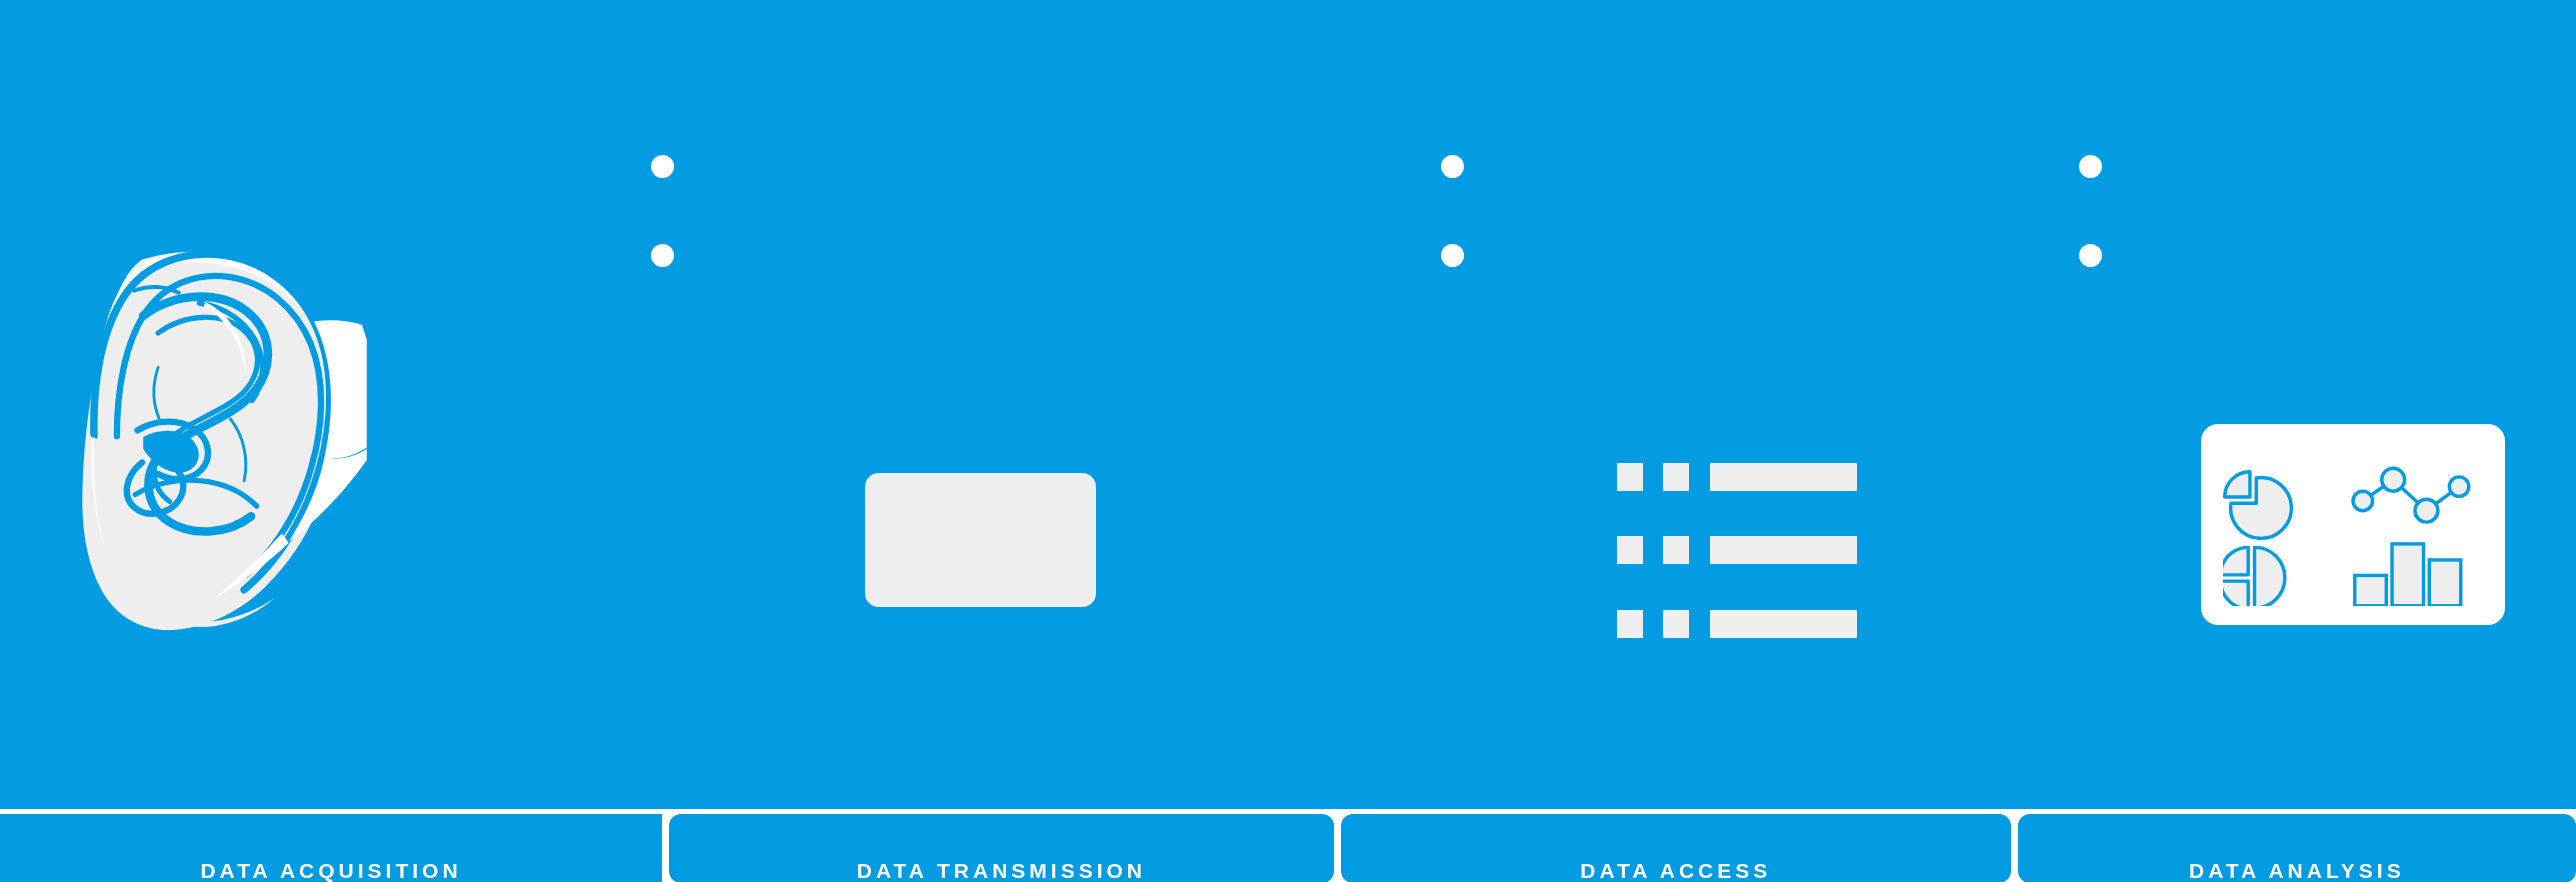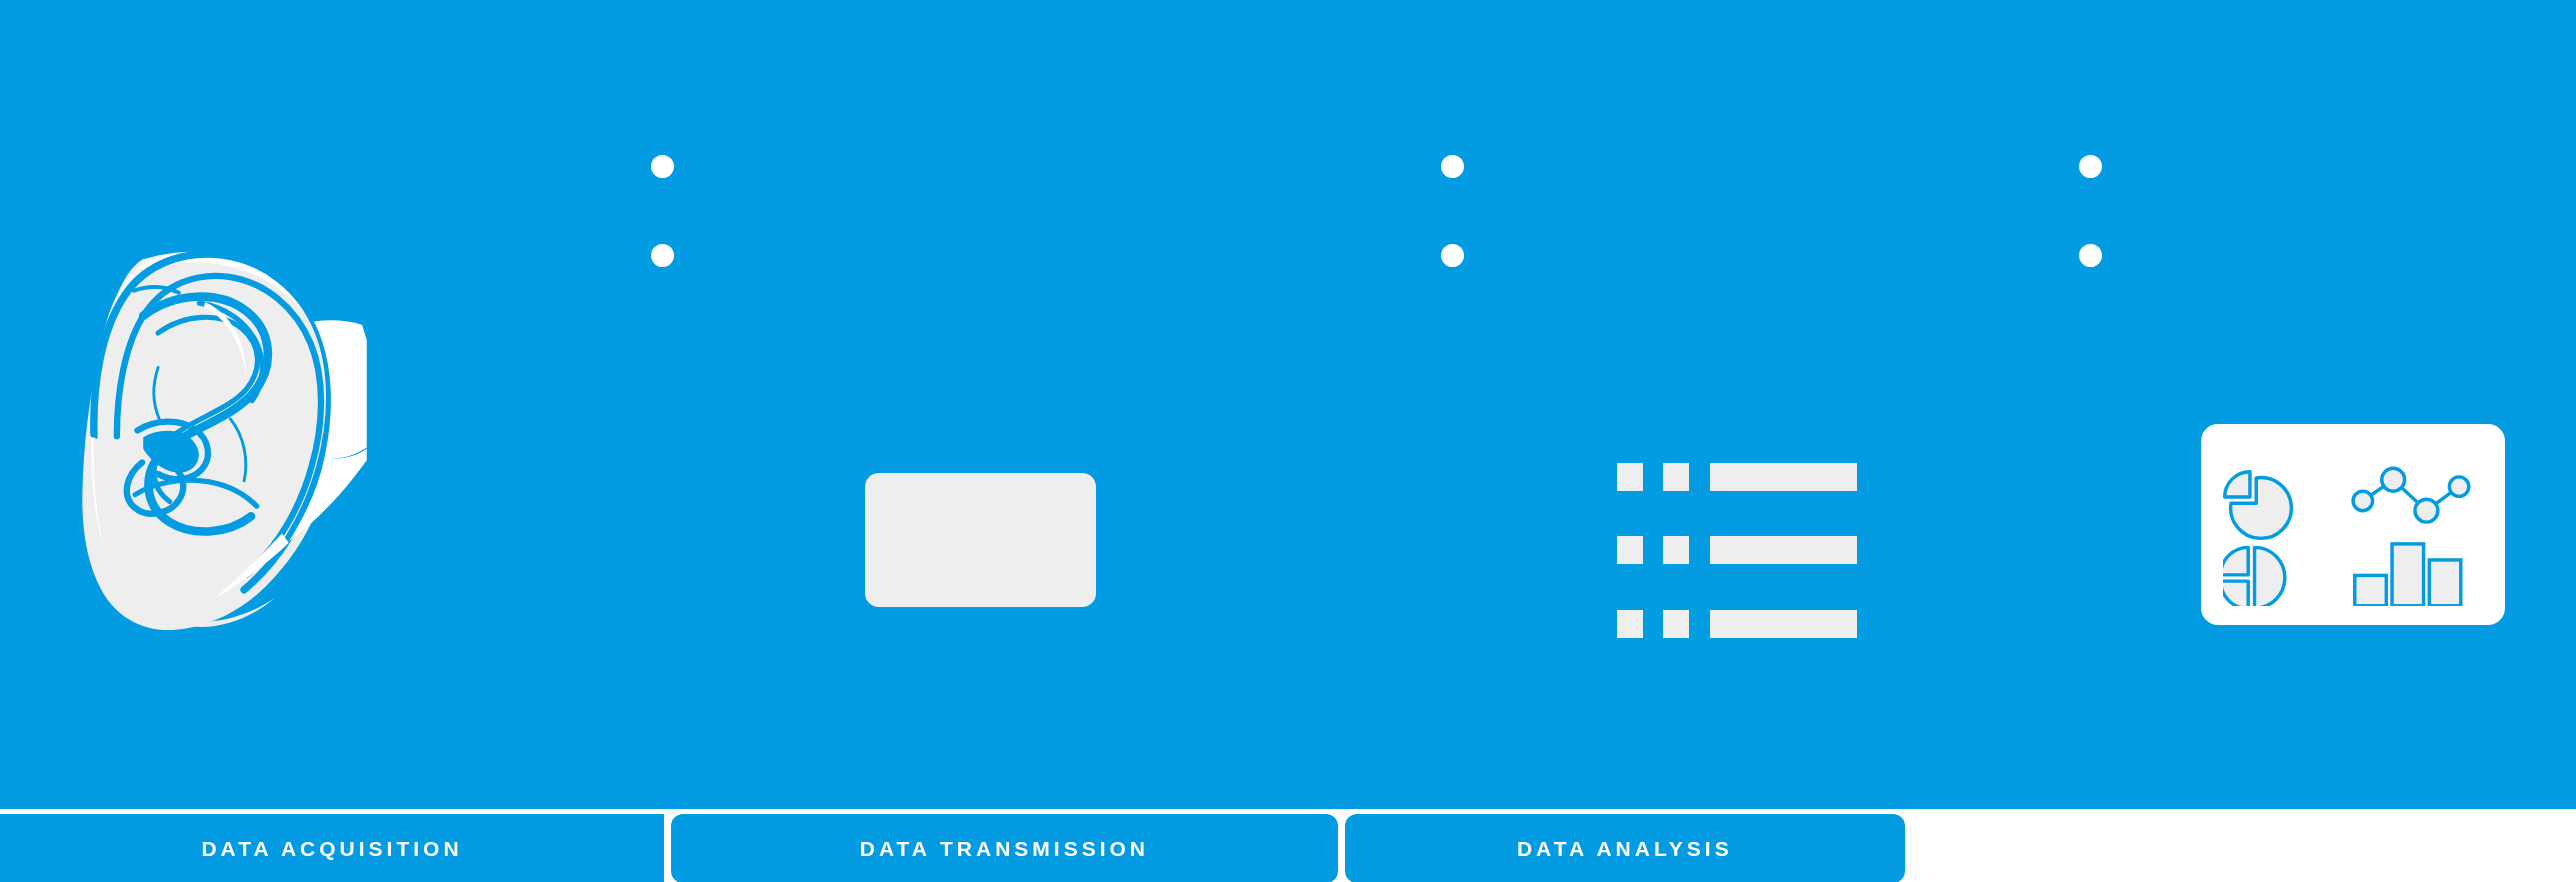--- a/index.html
+++ b/index.html
@@ -116,21 +116,21 @@
     left: 0;
     top: 814px;
     width: 2576px;
     height: 69px;
     display: flex;
     background: #ffffff;
   }
   .seg {
     background: #039BE1;
     display: flex;
-    align-items: center;
+    align-items: flex-end;
     justify-content: center;
     height: 69px;
   }
   .seg + .seg { margin-left: 6.9px; border-radius: 12px; }
   .seg-label {
     color: #ffffff;
     font-family: "Liberation Sans", sans-serif;
     font-size: 21px;
     font-weight: bold;
     letter-spacing: 4px;
@@ -274,19 +274,22 @@
 
   </div>
 
   <div class="labelbar">
     <div class="seg s1">
       <span class="seg-label">Data Acquisition</span>
     </div>
     <div class="seg s2">
       <span class="seg-label">Data Transmission</span>
     </div>
+    <div class="seg s3">
+      <span class="seg-label">Data Access</span>
+    </div>
     <div class="seg s4">
       <span class="seg-label">Data Analysis</span>
     </div>
   </div>
 
 </div>
 
 
 </body></html>

